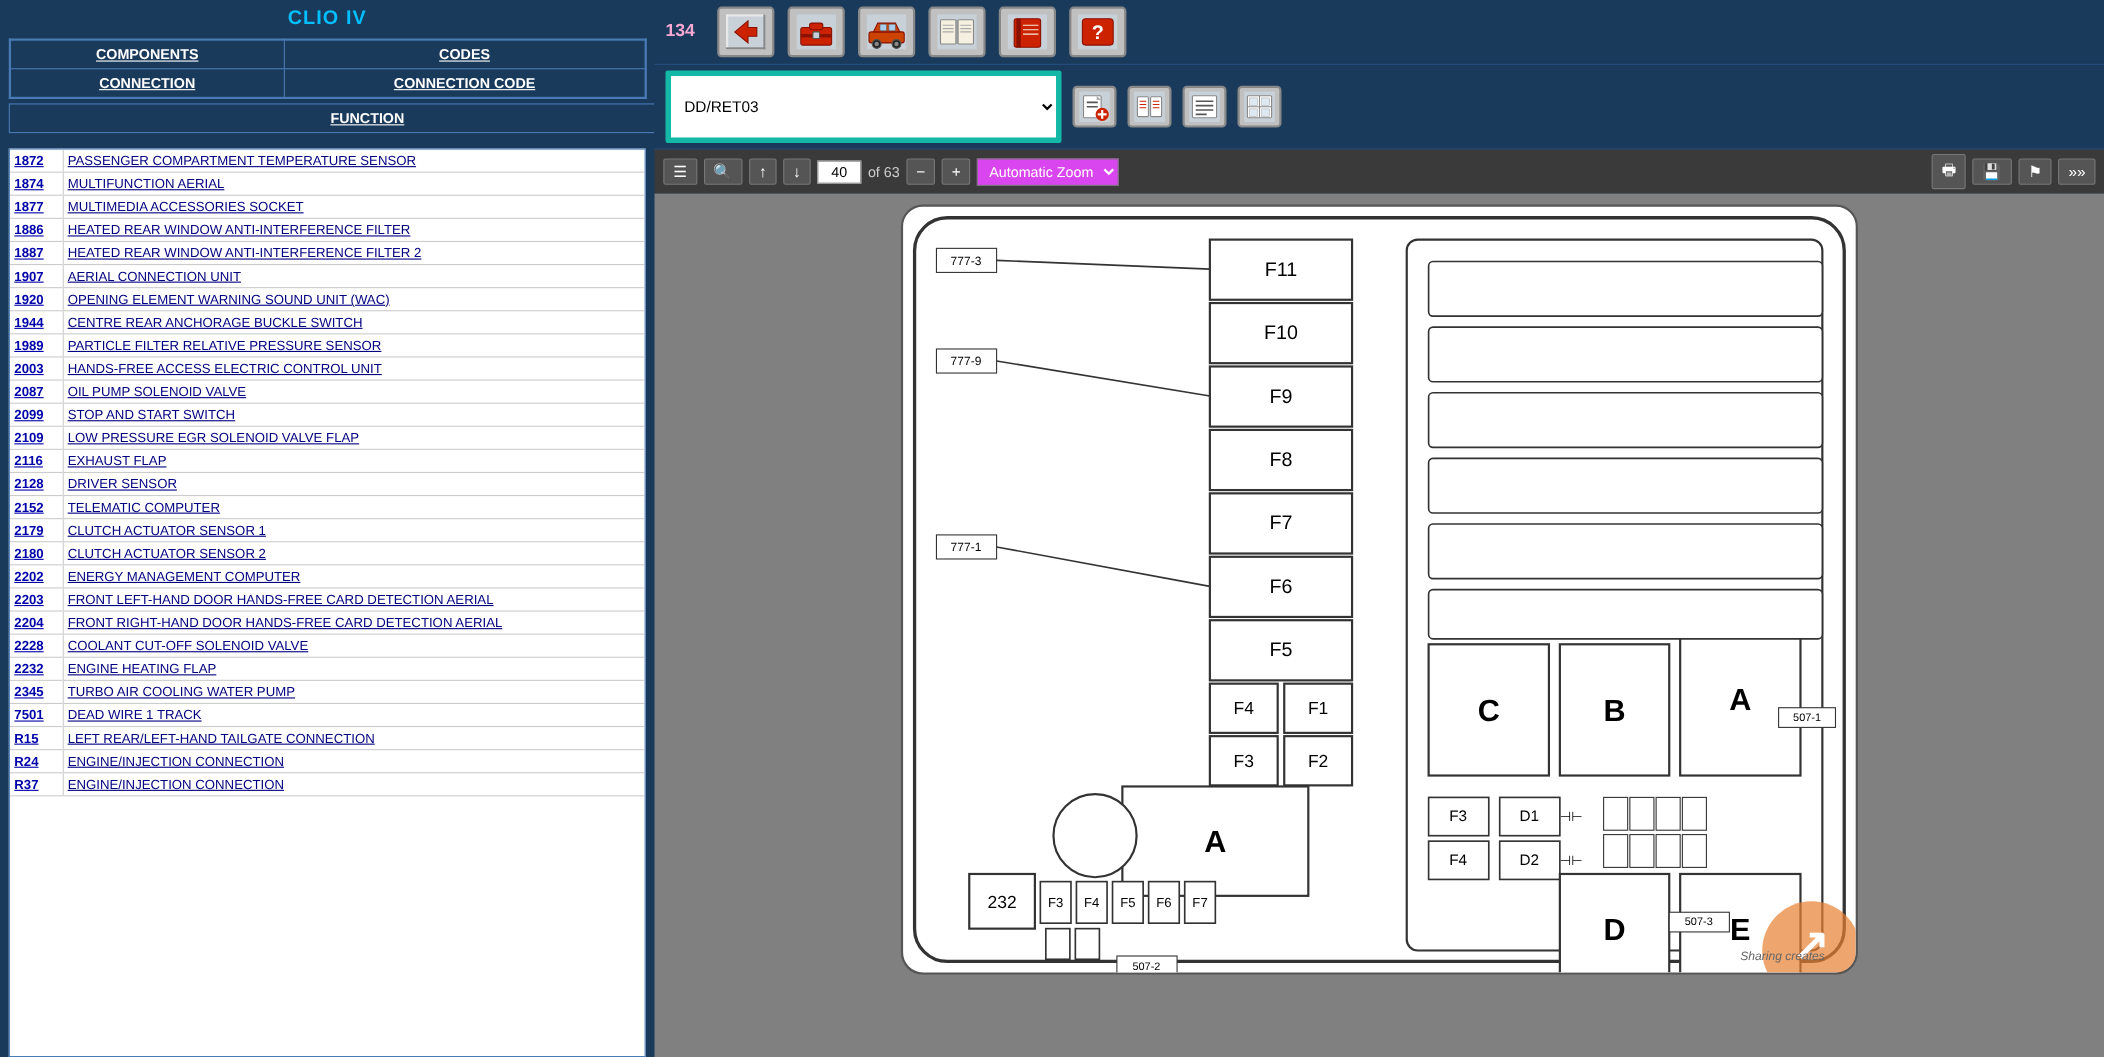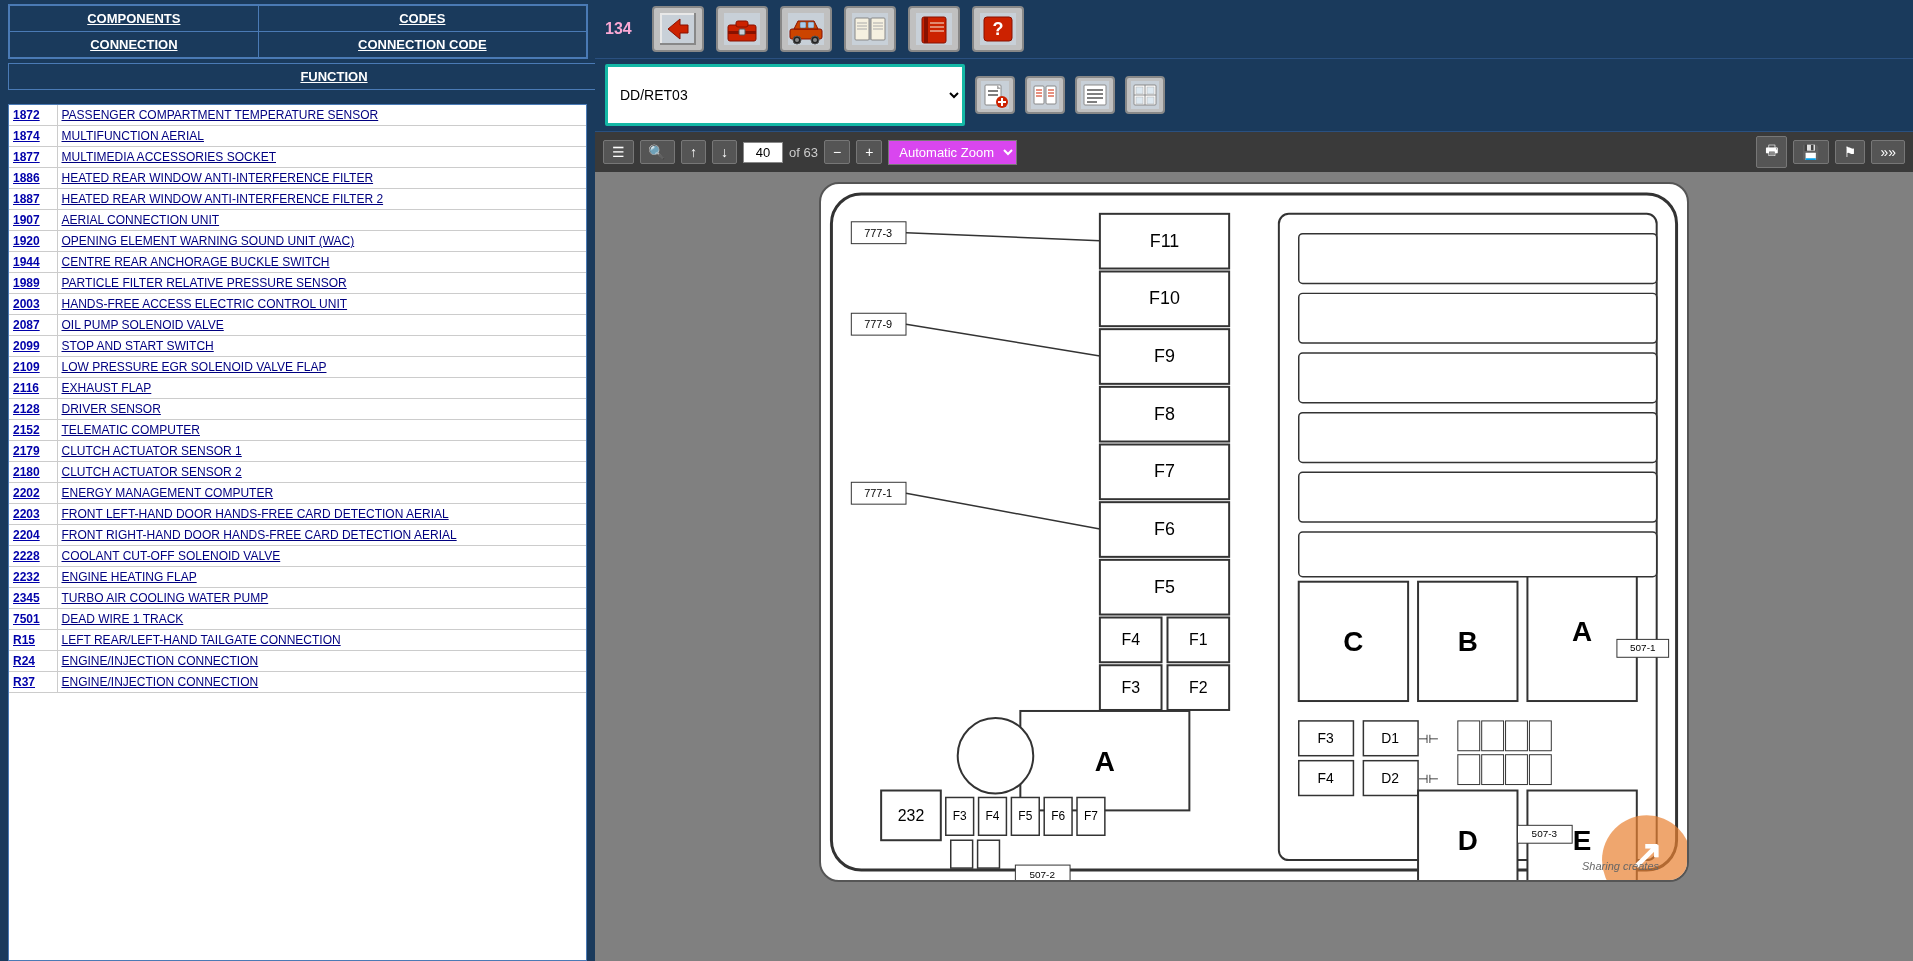--- a/index.html
+++ b/index.html
@@ -140,21 +140,21 @@
       align-items: center;
       padding: 5px 10px;
       gap: 10px;
       border-bottom: 1px solid #2a5080;
     }
 
     #dd-select {
       width: 360px;
       padding: 19px 8px;
       font-size: 14px;
-      border: 3px solid #14b8a6;
+      border: 5px solid #14b8a6;
       border-radius: 2px;
       background: white;
       color: #000;
     }
 
     .pdf-icon-btn {
       width: 40px;
       height: 38px;
       background: #c0c0c0;
       border: 2px solid #888;
@@ -248,20 +248,23 @@
       right: 30px;
       color: #666;
       font-size: 12px;
       font-style: italic;
     }
   </style>
 </head>
 <body>
 
 <div id="left-panel">
+  <div id="left-header">
+    <div class="title">CLIO IV</div>
+  </div>
   <table id="nav-table">
     <tbody>
         <tr>
       <td>COMPONENTS</td>
       <td>CODES</td>
     </tr>
     <tr>
       <td>CONNECTION</td>
       <td>CONNECTION CODE</td>
     </tr>

